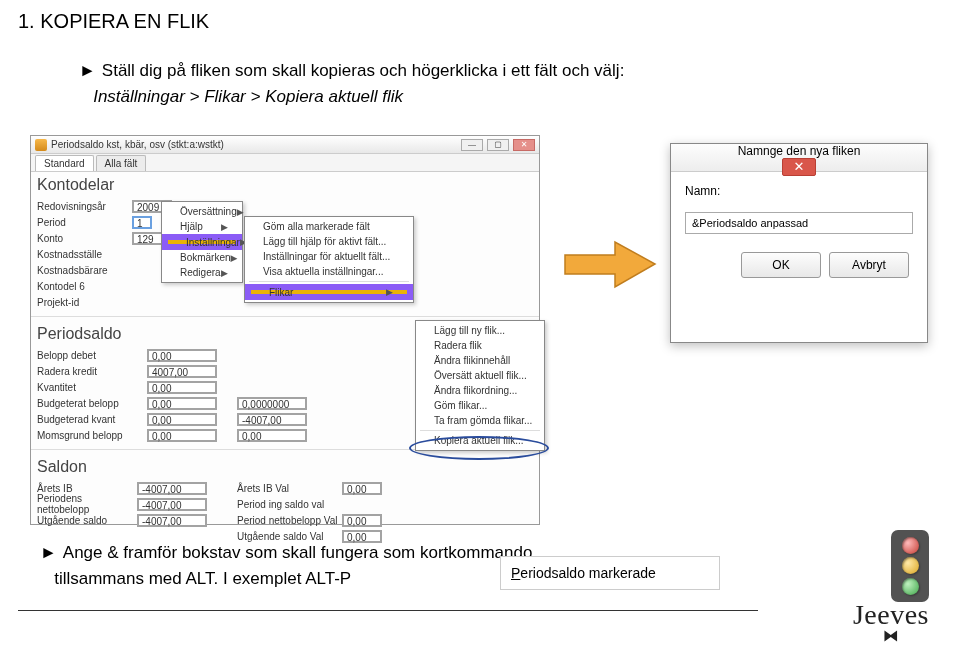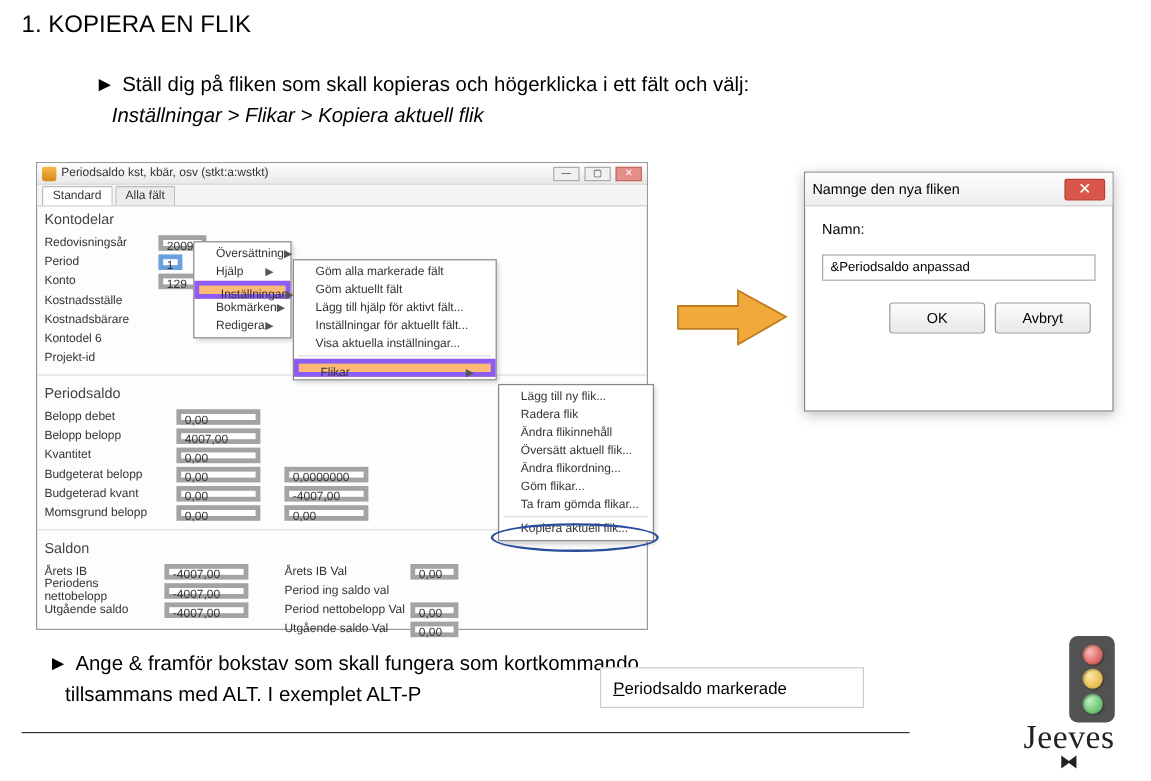--- a/index.html
+++ b/index.html
@@ -86,39 +86,39 @@
     border-bottom: none;
     background: #fff;
     margin-right: 2px;
     font-size: 10px;
     border-radius: 2px 2px 0 0;
     text-align: right;
   }
   .tab.inactive { background: #ececec; }
   .section-label {
     padding: 4px 6px 2px 6px;
-    font-size: 12px;
+    font-size: 16px;
     color: #444;
   }
   .form-area {
     position: relative;
     padding: 2px 6px;
   }
   .frow {
     display: flex;
     align-items: center;
     height: 16px;
   }
   .flabel {
     width: 95px;
     font-size: 10px;
   }
   .finput {
     height: 13px;
-    border: 4px solid #a3a3a3;
+    border: 2px solid #a3a3a3;
     background: #fff;
     padding: 0 3px;
     font-size: 10px;
     line-height: 11px;
   }
   .finput.w40 { width: 40px; }
   .finput.w20 { width: 20px; }
   .finput.w70 { width: 70px; }
   .finput.blue { border-color: #6aa0e0; }
   .hr { height: 1px; background: #ddd; margin: 4px 0; }
@@ -134,26 +134,27 @@
   .ctx {
     position: absolute;
     background: #fff;
     border: 1px solid #888;
     box-shadow: 2px 2px 4px rgba(0,0,0,.2);
     font-size: 10px;
     padding: 2px 0;
   }
   .ctx-item {
     display: flex;
+    align-items: center;
     justify-content: space-between;
     padding: 2px 14px 2px 18px;
     white-space: nowrap;
     height: 15px;
   }
-  .ctx-item.hl { background: #fdba74; border: 4px solid #8b5cf6; }
+  .ctx-item.hl { background: #eab308; border: 6px solid #8b5cf6; }
   .ctx-sep { height: 1px; background: #ddd; margin: 2px 4px; }
   .ctx .arrow { font-size: 9px; color:#555; }
 
   #ctx1 { top: 65px; left: 130px; width: 82px; }
   #ctx2 { top: 80px; left: 213px; width: 170px; }
   #ctx3 { top: 184px; left: 384px; width: 130px; }
 
   .ellipse-highlight {
     position: absolute;
     top: 300px;
@@ -185,20 +186,21 @@
     box-shadow: 0 3px 10px rgba(0,0,0,.25);
     font-size: 12px;
   }
   .dlg-title {
     height: 28px;
     background: linear-gradient(#fdfdfd,#ededed);
     border-bottom: 1px solid #ccc;
     display: flex;
     align-items: center;
     padding: 0 6px;
+    flex-direction: column;
   }
   .dlg-title span { flex: 1; font-size: 12px; }
   .dlg-close {
     width: 34px; height: 18px;
     background: #d9564a;
     border: 1px solid #b93f34;
     border-radius: 2px;
     color: #fff;
     text-align: center;
     line-height: 16px;
@@ -344,21 +346,21 @@
       </div>
   </div>
   <div class="hr"></div>
   <div class="section-label">Periodsaldo</div>
   <div class="form-area">
     <div class="frow">
         <div class="flabel" style="width:110px">Belopp debet</div>
         <div class="finput w70">0,00</div>
       </div>
     <div class="frow">
-        <div class="flabel" style="width:110px">Belopp belopp</div>
+        <div class="flabel" style="width:110px">Radera kredit</div>
         <div class="finput w70">4007,00</div>
       </div>
     <div class="frow">
         <div class="flabel" style="width:110px">Kvantitet</div>
         <div class="finput w70">0,00</div>
       </div>
     <div class="frow">
         <div class="flabel" style="width:110px">Budgeterat belopp</div>
         <div class="finput w70">0,00</div>
         <div style="width:20px"></div>
@@ -432,23 +434,20 @@
       </div>
     <div class="ctx-item">
         <span>Redigera</span>
         <span class="arrow">▶</span>
       </div>
   </div>
 
   <div id="ctx2" class="ctx">
     <div class="ctx-item">
         <span>Göm alla markerade fält</span>
-      </div>
-    <div class="ctx-item">
-        <span>Göm aktuellt fält</span>
       </div>
     <div class="ctx-item">
         <span>Lägg till hjälp för aktivt fält...</span>
       </div>
     <div class="ctx-item">
         <span>Inställningar för aktuellt fält...</span>
       </div>
     <div class="ctx-item">
         <span>Visa aktuella inställningar...</span>
       </div>

